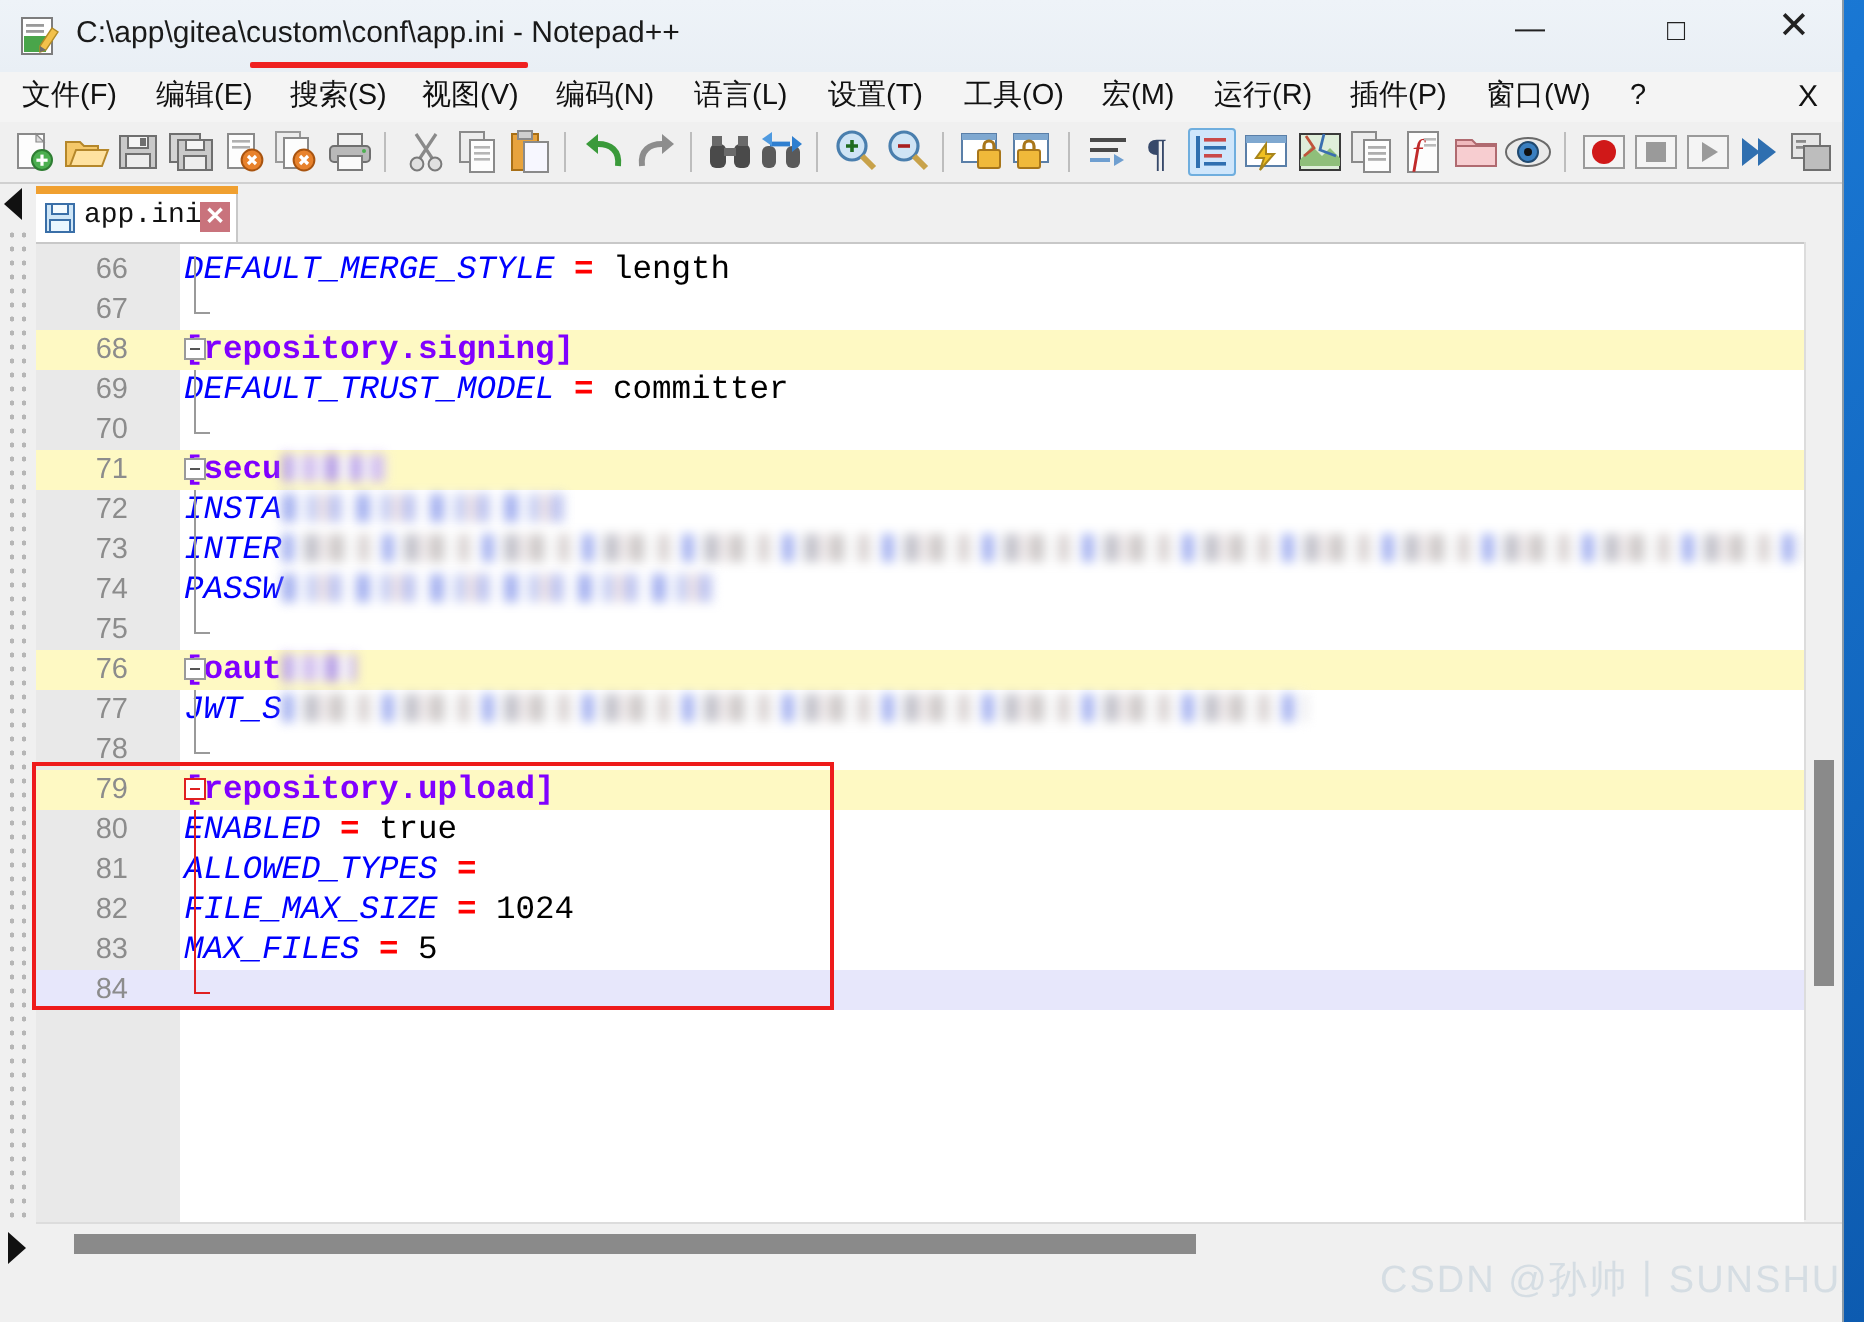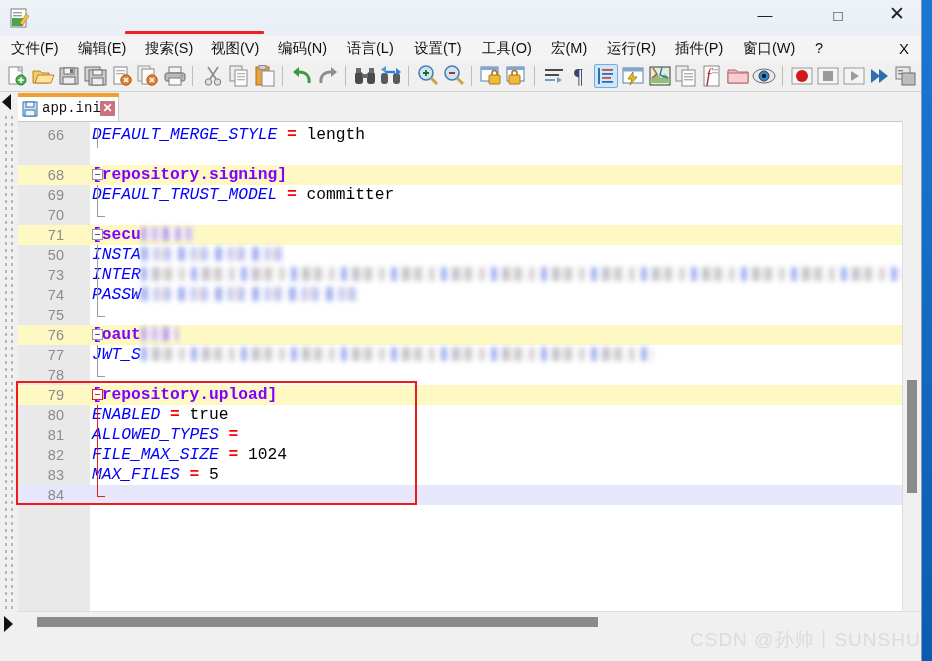--- a/index.html
+++ b/index.html
@@ -114,20 +114,21 @@
     <span id="app-icon">
       <svg width="22" height="22" viewBox="0 0 22 22">
         <rect x="2" y="2" width="15" height="18" fill="#ffffff" stroke="#7d7d7d"></rect>
         <rect x="4" y="5" width="9" height="1.4" fill="#9a9a9a"></rect>
         <rect x="4" y="8" width="9" height="1.4" fill="#9a9a9a"></rect>
         <rect x="3" y="11" width="11" height="8" fill="#49a54a"></rect>
         <polygon points="11,16 17,7 20,9 14,18 11,19" fill="#f2c14b" stroke="#b28b24" stroke-width="0.7"></polygon>
         <polygon points="11,16 11,19 14,18" fill="#6d6d6d"></polygon>
       </svg>
     </span>
+    <span id="title-text">C:\app\gitea\custom\conf\app.ini - Notepad++</span>
     <span id="title-underline"></span>
 
     <div class="wbtn" id="btn-min">
       <span>—</span>
     </div>
     <div class="wbtn" id="btn-max">
       <span>□</span>
     </div>
     <div class="wbtn" id="btn-close">
       <span>✕</span>
@@ -424,20 +425,24 @@
     <div id="num-margin"></div>
     <div id="mark-margin"></div>
     <div id="fold-margin"></div>
 
     <div class="row" style="top:3px">
       <span class="lnum">66</span>
       <span class="code"><span class="k">DEFAULT_MERGE_STYLE </span><span class="o">=</span><span class="v"> length</span></span>
       <span class="fline" style="top:3px"></span>
     </div>
 
+    <div class="row" style="top:23px">
+      <span class="lnum">67</span>
+      <span class="fend" style="top:0px"></span>
+    </div>
 
     <div class="row sect" style="top:43px">
       <span class="lnum">68</span>
       <span class="code"><span class="s">[repository.signing]</span></span>
       <span class="fbox" style="top:4px">
           <i></i>
         </span>
     </div>
 
     <div class="row" style="top:63px">
@@ -453,21 +458,21 @@
 
     <div class="row sect" style="top:103px">
       <span class="lnum">71</span>
       <span class="code"><span class="s">[secu</span><span class="blur pur" style="width: 52px;"></span></span>
       <span class="fbox" style="top:4px">
           <i></i>
         </span>
     </div>
 
     <div class="row" style="top:123px">
-      <span class="lnum">50</span>
+      <span class="lnum">72</span>
       <span class="code"><span class="k">INSTA</span><span class="blur blu" style="width: 141px;"></span></span>
       <span class="fline" style="top:0px"></span>
     </div>
 
     <div class="row" style="top:143px">
       <span class="lnum">73</span>
       <span class="code"><span class="k">INTER</span><span class="blur gry" style="width: 762px;"></span></span>
       <span class="fline" style="top:0px"></span>
     </div>
 

